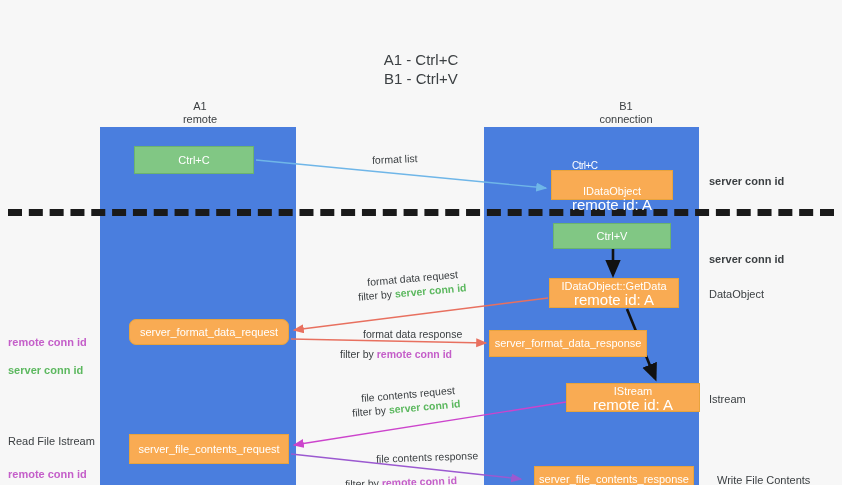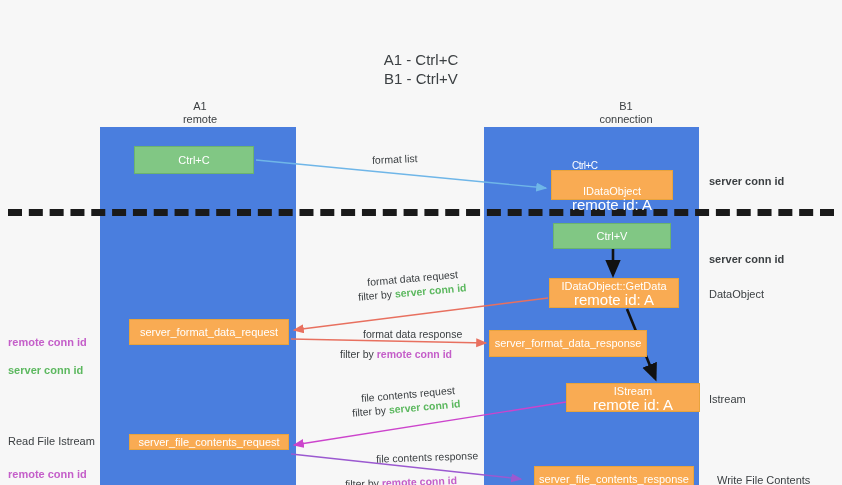--- a/index.html
+++ b/index.html
@@ -82,24 +82,24 @@
     border-color: #6bb36f;
     color: #ffffff;
     font-size: 11px;
   }
   .node .l2 { font-size: 15px; }
 
   #n-ctrlc      { left: 134px; top: 104px; width: 120px; height: 28px; }
   #n-idataobj   { left: 551px; top: 128px; width: 122px; height: 30px; }
   #n-ctrlv      { left: 553px; top: 181px; width: 118px; height: 26px; }
   #n-getdata    { left: 549px; top: 236px; width: 130px; height: 30px; }
-  #n-sfdreq     { left: 129px; top: 277px; width: 160px; height: 26px; }
+  #n-sfdreq     { left: 129px; top: 277px; width: 160px; height: 26px; border-radius: 7px; }
   #n-sfdresp    { left: 489px; top: 288px; width: 158px; height: 27px; }
   #n-istream    { left: 566px; top: 341px; width: 134px; height: 29px; }
-  #n-sfcreq     { left: 129px; top: 392px; width: 160px; height: 16px; }
+  #n-sfcreq     { left: 129px; top: 392px; width: 160px; height: 30px; }
   #n-sfcresp    { left: 534px; top: 424px; width: 160px; height: 26px; }
 
   
   .glyph-stack { position: relative; display: inline-block; }
   .glyph-stack .over {
     position: absolute;
     left: -11px; top: 0;
     font-size: 10px;
     letter-spacing: -0.5px;
   }

